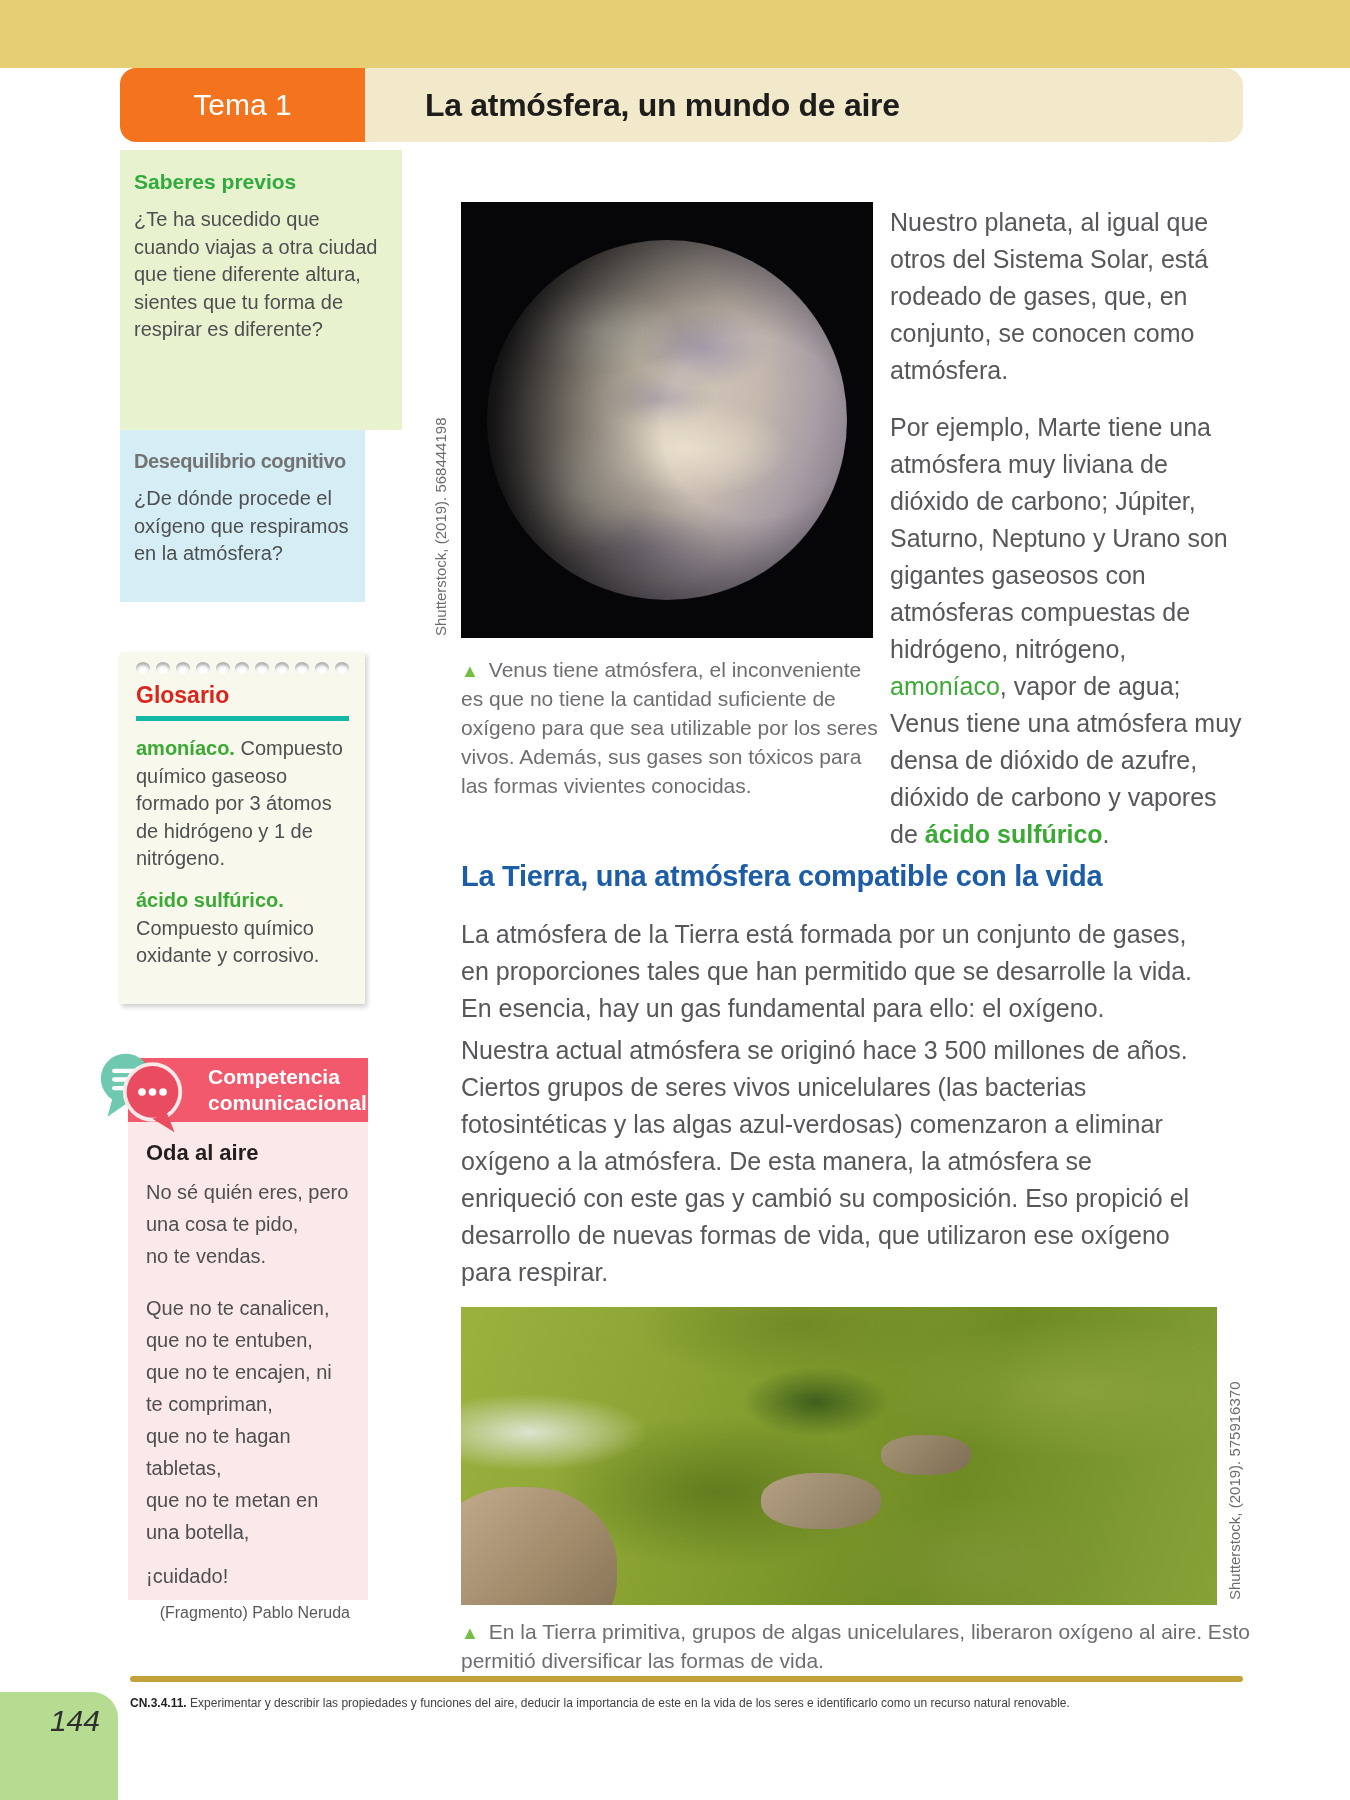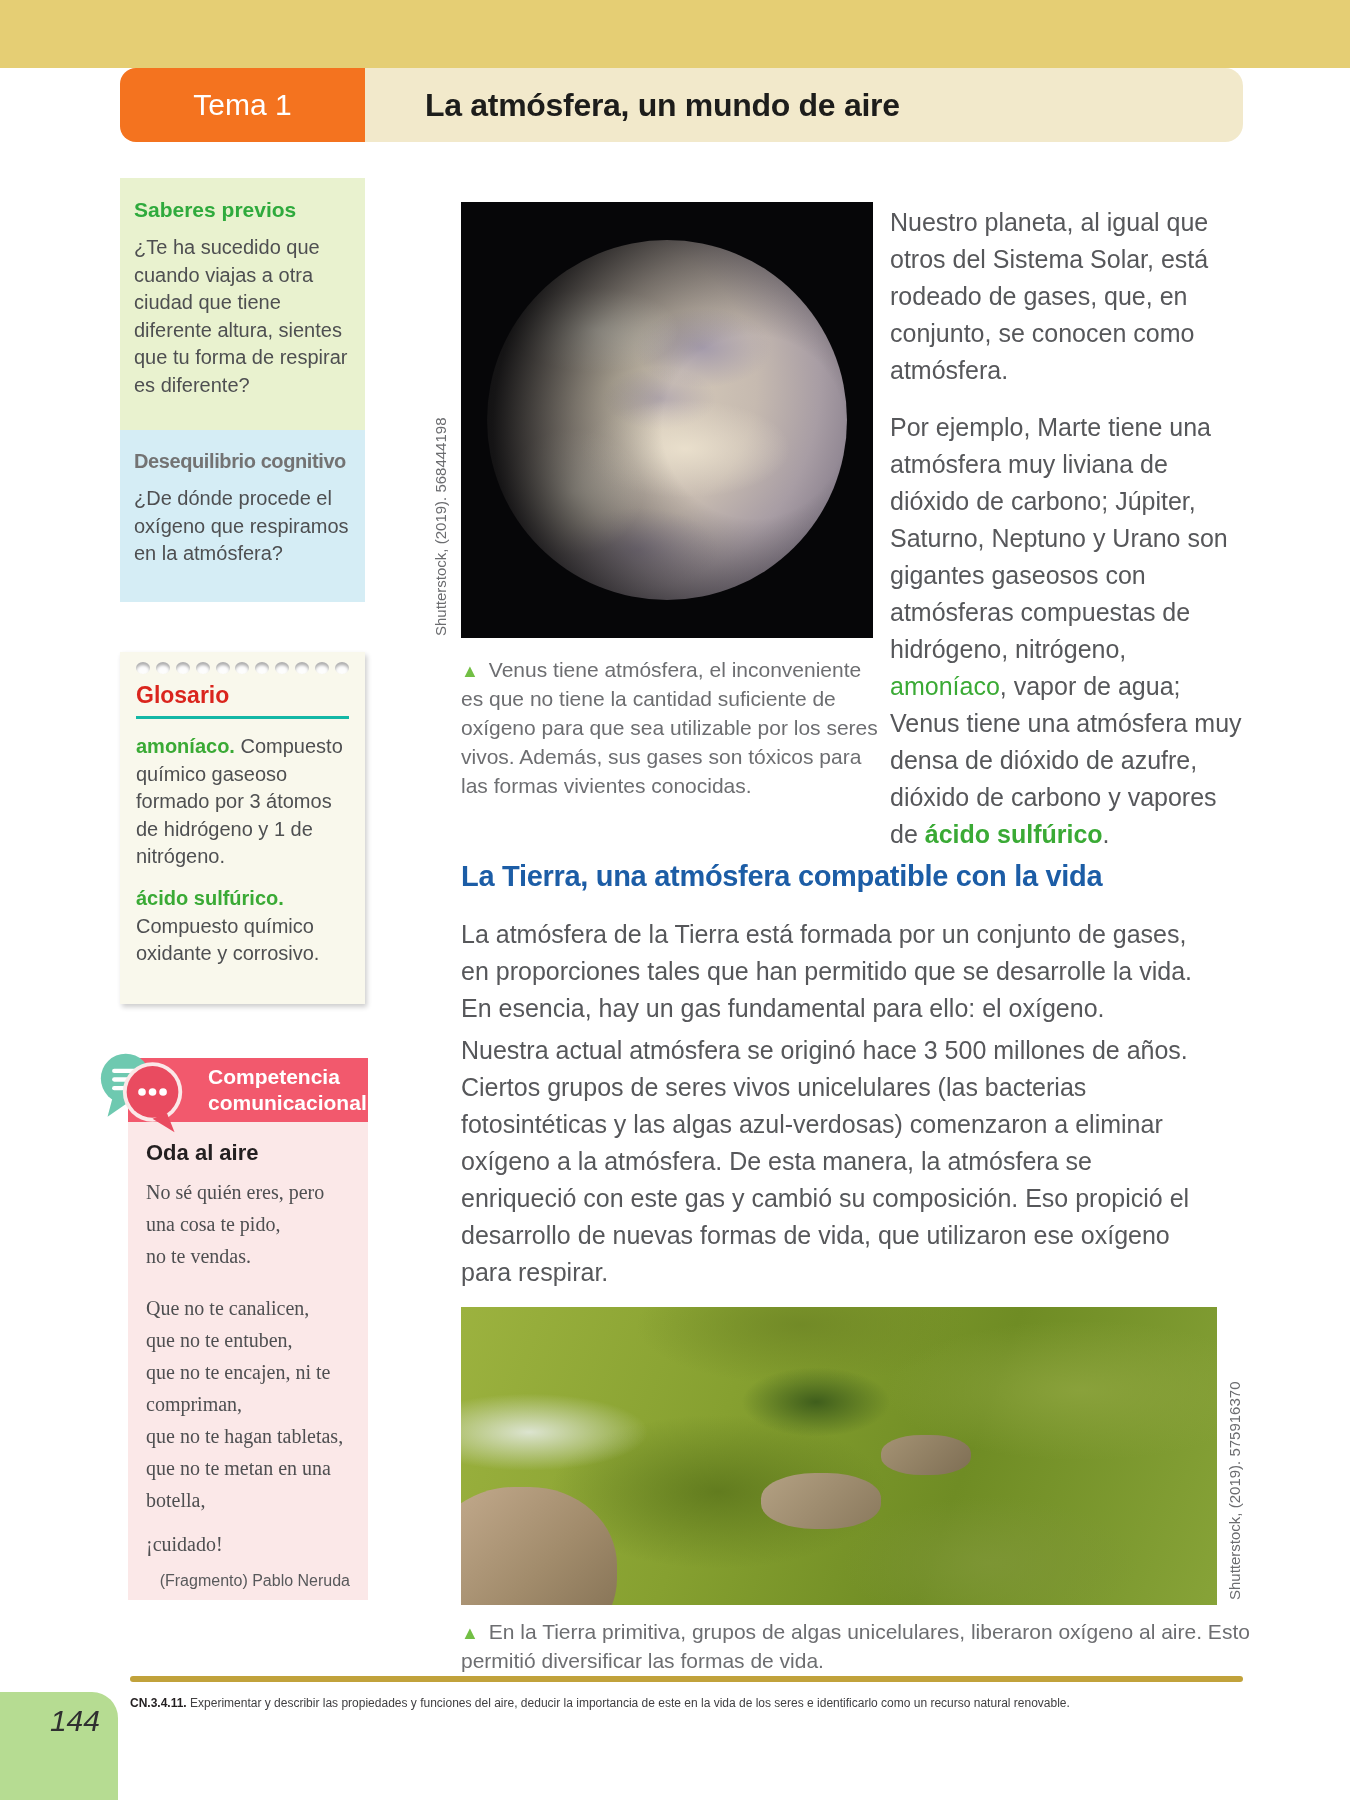--- a/index.html
+++ b/index.html
@@ -11,44 +11,44 @@
 
   
   .tema-tab { position:absolute; left:120px; top:68px; width:245px; height:74px; background:#f4731f;
               border-radius:16px 0 0 16px; color:#fff; font-weight:normal; font-size:30px;
               display:flex; align-items:center; justify-content:center; }
   .title-band { position:absolute; left:365px; top:68px; width:878px; height:74px; background:#f2e9cb;
                 border-radius:0 18px 18px 0; display:flex; align-items:center; padding-left:60px;
                 font-size:32px; font-weight:bold; color:#1d1d1b; letter-spacing:-0.3px; }
 
   
-  .box-green { position:absolute; left:120px; top:150px; width:245px; height:280px; background:#e9f2cf; padding:20px 14px;margin-top:28px; }
+  .box-green { position:absolute; left:120px; top:150px; width:282px; height:280px; background:#e9f2cf; padding:20px 14px; }
   .box-green h2 { color:#2faa3d; font-size:21px; white-space:nowrap; margin-bottom:12px; }
   .box-blue { position:absolute; left:120px; top:430px; width:245px; height:172px; background:#d5edf5; padding:20px 14px; }
   .box-blue h2 { color:#737373; font-size:20px; letter-spacing:-0.4px; white-space:nowrap; margin-bottom:12px; }
   .side-body { font-size:20px; color:#4e4f51; line-height:1.38; }
 
   .box-glosario { position:absolute; left:120px; top:652px; width:245px; height:352px; background:#f9f8ec;
                   box-shadow:2px 3px 5px rgba(0,0,0,.20); padding:10px 16px 14px; }
   .holes { display:flex; justify-content:space-between; margin-bottom:8px; }
   .hole { width:14px; height:12px; border-radius:50%; background:#fdfdfd;
           box-shadow: inset 0 3px 3px rgba(110,110,110,.55); }
   .glos-h { color:#da251d; font-size:23px; font-weight:bold; padding-bottom:7px;
-            border-bottom:3px solid #14b8a6; margin-bottom:14px; }
+            border-bottom:5px solid #14b8a6; margin-bottom:14px; }
   .glos-entry { font-size:20px; color:#4e4f51; line-height:1.38; }
   .glos-entry + .glos-entry { margin-top:14px; }
   .term { color:#3aaa35; font-weight:bold; }
 
   .comp-banner { position:absolute; left:128px; top:1058px; width:240px; height:64px; background:#f2596d;
                  color:#fff; font-weight:bold; font-size:21px; line-height:1.22;
                  display:flex; flex-direction:column; justify-content:center; padding-left:80px; }
   .comp-icon { position:absolute; left:94px; top:1046px; width:96px; height:90px; z-index:2; }
   .comp-body { position:absolute; left:128px; top:1122px; width:240px; height:478px; background:#fbe8e8; padding:18px 18px; }
   .poem-title { font-size:22px; font-weight:bold; color:#231f20; margin-bottom:10px; }
-  .poem-line { font-size:20px; color:#4e4f51; line-height:32px;font-family:Liberation Serif, serif; }
+  .poem-line { font-size:20px; color:#4e4f51; line-height:32px; }
   .stanza2 { margin-top:20px; }
   .exclaim { margin-top:12px; }
   .attribution { margin-top:12px; font-size:16px; color:#58595b; text-align:right; }
 
   
   .photo-venus { position:absolute; left:461px; top:202px; width:412px; height:436px; background:#060608; overflow:hidden; }
   .planet { position:absolute; left:26px; top:38px; width:360px; height:360px; border-radius:50%;
     background:
       radial-gradient(circle at 74% 52%, rgba(6,6,8,0) 28%, rgba(6,6,8,.45) 55%, rgba(6,6,8,.92) 80%, #060608 94%),
       radial-gradient(ellipse 120px 60px at 30% 25%, rgba(246,240,224,.95), transparent 70%),

